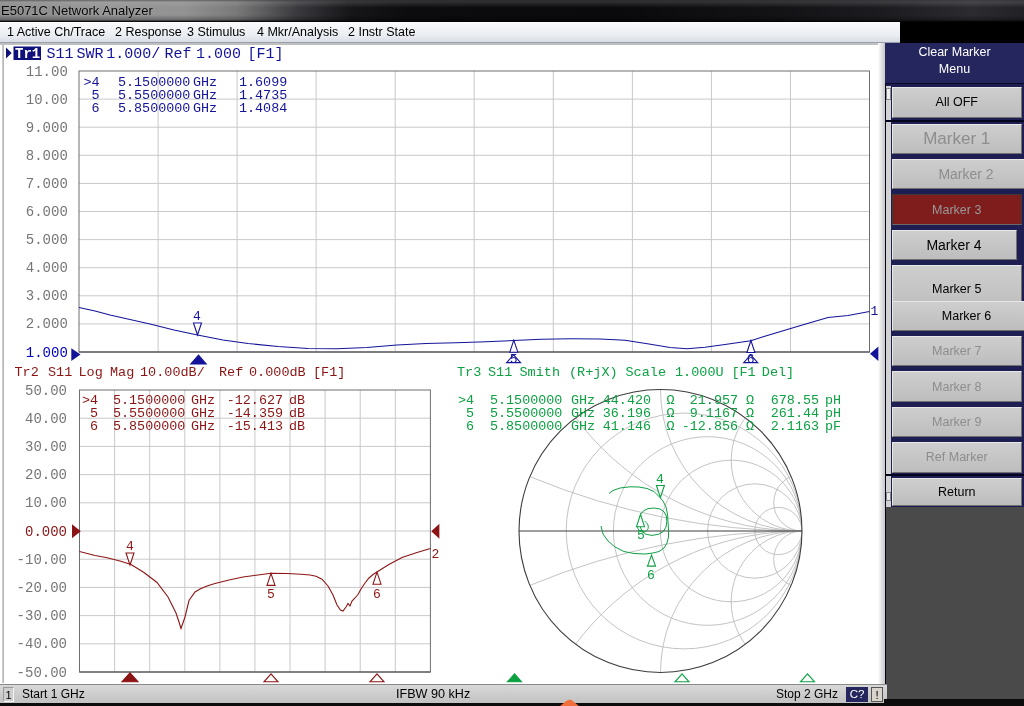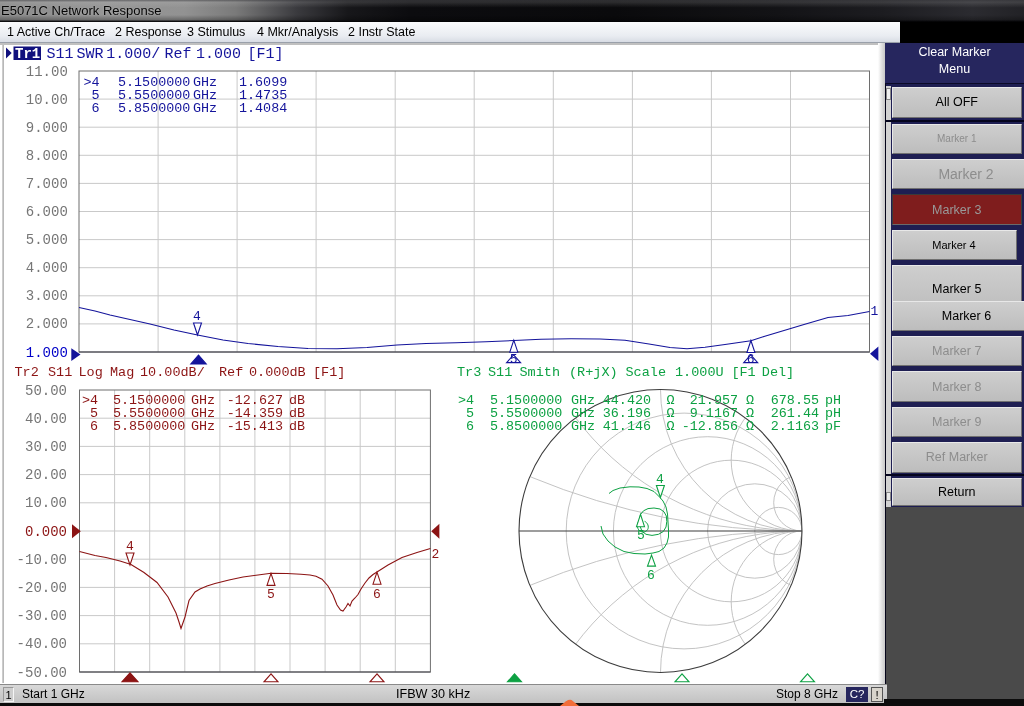--- a/index.html
+++ b/index.html
@@ -20,21 +20,21 @@
 .sbbottom{position:absolute;left:886px;top:507px;width:138px;height:192px;background:#4a4a4a}
 .statusbar{position:absolute;left:0;top:684px;width:887px;height:19px;
 background:linear-gradient(#d8d8d8,#c2c2c2);border-top:1px solid #8a8a8a;font-size:12px;color:#000}
 .blackstrip{position:absolute;left:0;top:702.5px;width:887px;height:3.5px;background:#0c0c0c}
 .sright{position:absolute;left:887px;top:684px;width:137px;height:15px;background:#4a4a4a}
 .brblack{position:absolute;left:884px;top:699px;width:140px;height:7px;background:#0c0c0c}
 .sbthumb2{position:absolute;left:886px;top:492px;width:5px;height:9px;background:#e8e8e8;border:1px solid #888}
 </style></head>
 <body>
 <div class="titlebar">
-    <span>E5071C Network Response</span>
+    <span>E5071C Network Analyzer</span>
   </div>
 <div class="menubar">
 <span style="left:7px">1 Active Ch/Trace</span>
 <span style="left:115px">2 Response</span>
 <span style="left:187px">3 Stimulus</span>
 <span style="left:257px">4 Mkr/Analysis</span>
 <span style="left:348px">2 Instr State</span>
 <span style="left:984px">Resize</span>
 </div>
 <svg width="879" height="641" viewBox="0 43 879 641" style="position:absolute;left:0;top:43px">
@@ -209,40 +209,40 @@
     <path d="M807.5 673.8L800.5 681.8H814.5Z" fill="white" stroke="#0da143" stroke-width="1.1"></path>
   </svg>
 <div class="sidebar"></div>
 <div class="sbedge"></div>
 <div class="sbgutter"></div>
 <div class="sbthumb"></div>
 <div class="sbheader">Clear Marker<br>Menu</div>
 <div class="sep" style="top:120px"></div>
 <div class="sep" style="top:474px"></div>
 <div style="position:absolute;left:891.5px;top:87px;width:130.5px;height:30.5px;background:linear-gradient(#cecece,#bdbdbd);border-top:1px solid #e8e8e8;border-left:1px solid #e8e8e8;border-right:1px solid #707070;border-bottom:1px solid #707070;color:#000;font-size:12.5px;display:flex;align-items:center;justify-content:center;box-sizing:border-box">All OFF</div>
-<div style="position:absolute;left:891.5px;top:123.5px;width:130.5px;height:30.5px;background:linear-gradient(#cecece,#bdbdbd);border-top:1px solid #e8e8e8;border-left:1px solid #e8e8e8;border-right:1px solid #707070;border-bottom:1px solid #707070;color:#8d8d8d;font-size:10px;display:flex;align-items:center;justify-content:center;box-sizing:border-box">Marker 1</div>
+<div style="position:absolute;left:891.5px;top:123.5px;width:130.5px;height:30.5px;background:linear-gradient(#cecece,#bdbdbd);border-top:1px solid #e8e8e8;border-left:1px solid #e8e8e8;border-right:1px solid #707070;border-bottom:1px solid #707070;color:#8d8d8d;font-size:17px;display:flex;align-items:center;justify-content:center;box-sizing:border-box">Marker 1</div>
 <div style="position:absolute;left:891.5px;top:158.9px;width:149px;height:30.5px;background:linear-gradient(#cecece,#bdbdbd);border-top:1px solid #e8e8e8;border-left:1px solid #e8e8e8;border-right:1px solid #707070;border-bottom:1px solid #707070;color:#8d8d8d;font-size:14px;display:flex;align-items:center;justify-content:center;box-sizing:border-box">Marker 2</div>
 <div style="position:absolute;left:891.5px;top:194.3px;width:130.5px;height:30.5px;background:#7f1d1d;border:1px solid #3a3a3a;border-bottom-color:#6a6a6a;color:#999999;font-size:12.5px;display:flex;align-items:center;justify-content:center;box-sizing:border-box">Marker 3</div>
-<div style="position:absolute;left:891.5px;top:229.7px;width:125px;height:30.5px;background:linear-gradient(#cecece,#bdbdbd);border-top:1px solid #e8e8e8;border-left:1px solid #e8e8e8;border-right:1px solid #707070;border-bottom:1px solid #707070;color:#000;font-size:11px;display:flex;align-items:center;justify-content:center;box-sizing:border-box">Marker 4</div>
+<div style="position:absolute;left:891.5px;top:229.7px;width:125px;height:30.5px;background:linear-gradient(#cecece,#bdbdbd);border-top:1px solid #e8e8e8;border-left:1px solid #e8e8e8;border-right:1px solid #707070;border-bottom:1px solid #707070;color:#000;font-size:14px;display:flex;align-items:center;justify-content:center;box-sizing:border-box">Marker 4</div>
 <div style="position:absolute;left:891.5px;top:265.1px;width:130.5px;height:47px;background:linear-gradient(#cecece,#bdbdbd);border-top:1px solid #e8e8e8;border-left:1px solid #e8e8e8;border-right:1px solid #707070;border-bottom:1px solid #707070;color:#000;font-size:12.5px;display:flex;align-items:center;justify-content:center;box-sizing:border-box">Marker 5</div>
 <div style="position:absolute;left:891.5px;top:300.5px;width:150px;height:30.5px;background:linear-gradient(#cecece,#bdbdbd);border-top:1px solid #e8e8e8;border-left:1px solid #e8e8e8;border-right:1px solid #707070;border-bottom:1px solid #707070;color:#000;font-size:12.5px;display:flex;align-items:center;justify-content:center;box-sizing:border-box">Marker 6</div>
 <div style="position:absolute;left:891.5px;top:335.9px;width:130.5px;height:30.5px;background:linear-gradient(#cecece,#bdbdbd);border-top:1px solid #e8e8e8;border-left:1px solid #e8e8e8;border-right:1px solid #707070;border-bottom:1px solid #707070;color:#8d8d8d;font-size:12.5px;display:flex;align-items:center;justify-content:center;box-sizing:border-box">Marker 7</div>
 <div style="position:absolute;left:891.5px;top:371.29999999999995px;width:130.5px;height:30.5px;background:linear-gradient(#cecece,#bdbdbd);border-top:1px solid #e8e8e8;border-left:1px solid #e8e8e8;border-right:1px solid #707070;border-bottom:1px solid #707070;color:#8d8d8d;font-size:12.5px;display:flex;align-items:center;justify-content:center;box-sizing:border-box">Marker 8</div>
 <div style="position:absolute;left:891.5px;top:406.7px;width:130.5px;height:30.5px;background:linear-gradient(#cecece,#bdbdbd);border-top:1px solid #e8e8e8;border-left:1px solid #e8e8e8;border-right:1px solid #707070;border-bottom:1px solid #707070;color:#8d8d8d;font-size:12.5px;display:flex;align-items:center;justify-content:center;box-sizing:border-box">Marker 9</div>
 <div style="position:absolute;left:891.5px;top:442.09999999999997px;width:130.5px;height:30.5px;background:linear-gradient(#cecece,#bdbdbd);border-top:1px solid #e8e8e8;border-left:1px solid #e8e8e8;border-right:1px solid #707070;border-bottom:1px solid #707070;color:#8d8d8d;font-size:12.5px;display:flex;align-items:center;justify-content:center;box-sizing:border-box">Ref Marker</div>
 <div style="position:absolute;left:891.5px;top:478px;width:130.5px;height:28px;background:linear-gradient(#cecece,#bdbdbd);border-top:1px solid #e8e8e8;border-left:1px solid #e8e8e8;border-right:1px solid #707070;border-bottom:1px solid #707070;color:#000;font-size:12.5px;display:flex;align-items:center;justify-content:center;box-sizing:border-box">Return</div>
 <div class="sbbottom"></div>
 <svg width="11" height="16" viewBox="0 0 11 16" style="position:absolute;left:869px;top:346px">
     <path d="M1 7.7L9.4 0.5V15Z" fill="#14149b"></path>
   </svg>
 <div class="statusbar">
 <span style="position:absolute;left:3px;top:1.5px;width:11px;height:15px;border:1px solid #999;border-bottom-color:#f5f5f5;border-right-color:#f5f5f5;background:#cecece;text-align:center;font-size:11px;line-height:14px">1</span>
 <span style="position:absolute;left:22px;top:2px">Start 1 GHz</span>
-<span style="position:absolute;left:396px;top:2px;font-size:12.6px">IFBW 30 kHz</span>
-<span style="position:absolute;left:776px;top:2px">Stop 8 GHz</span>
+<span style="position:absolute;left:396px;top:2px;font-size:12.6px">IFBW 90 kHz</span>
+<span style="position:absolute;left:776px;top:2px">Stop 2 GHz</span>
 <span style="position:absolute;left:846px;top:2px;width:22px;height:15px;background:#26265e;color:#fff;text-align:center;font-size:11.5px;line-height:15px">C?</span>
 <span style="position:absolute;left:871px;top:2px;width:12px;height:15px;background:#d8d4cc;border:1px solid #555;text-align:center;font-size:11.5px;line-height:14px">!</span>
 </div>
 <div class="sright"></div>
 <div class="brblack"></div>
 <div class="sbthumb2"></div>
 <div class="blackstrip"></div>
 <svg width="20" height="7" viewBox="0 0 20 7" style="position:absolute;left:560px;top:699px">
     <path d="M0 7L6 2.2Q9 0.3 11.5 1L19 7Z" fill="#f26e3a"></path>
   </svg>

